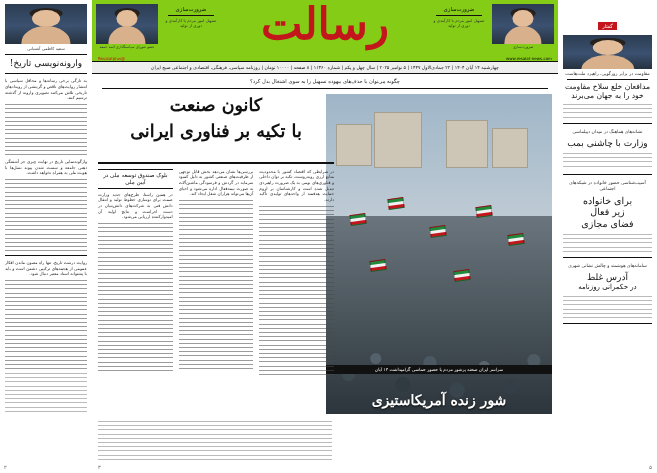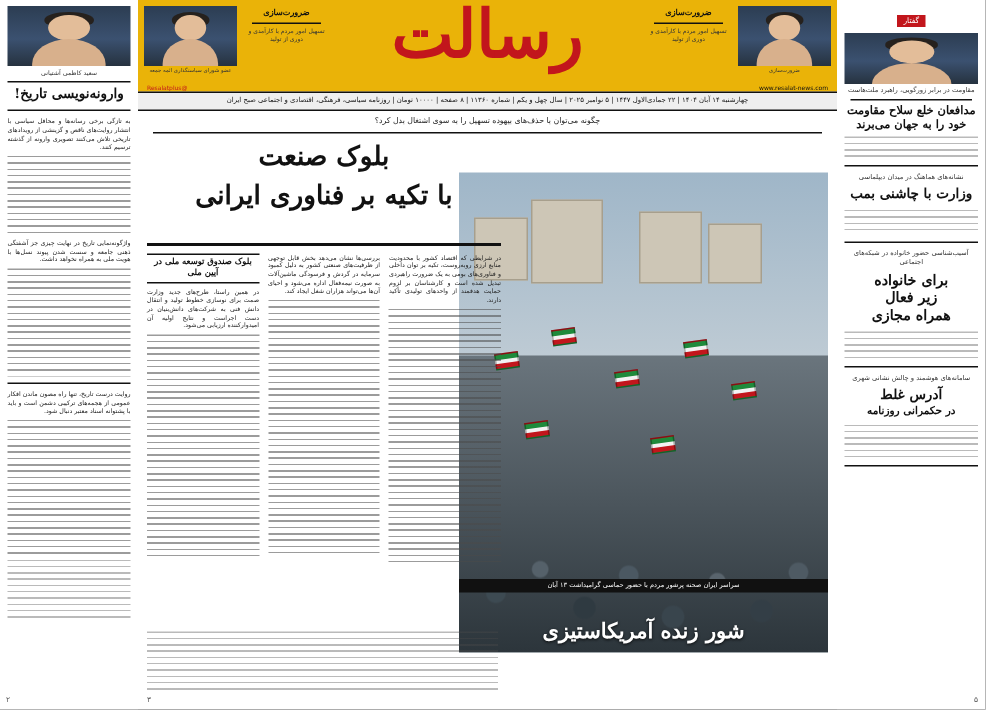--- a/index.html
+++ b/index.html
@@ -67,21 +67,21 @@
     background: linear-gradient(to bottom, #9fb6c8 0%, #c3ced6 45%, #8d9aa0 100%);
   }
 
   
   #masthead {
     position: absolute;
     top: 0;
     left: 92px;
     width: 466px;
     height: 74px;
-    background: #eab308;
+    background: #84cc16;
     box-sizing: border-box;
   }
   #masthead-title {
     position: absolute;
     top: 2px;
     left: 50%;
     transform: translateX(-50%);
     font-family: "DejaVu Serif", "Liberation Serif", serif;
     font-weight: bold;
     font-size: 44px;
@@ -93,21 +93,21 @@
 
   
   #right-rail {
     right: 0;
     width: 99px;
     background: #fff;
     border-right: none;
   }
   .headline {
     font-family: "DejaVu Serif", "Liberation Serif", serif;
-    font-weight: bold;
+    font-weight: normal;
     color: #111;
     text-align: center;
     line-height: 1.25;
   }
   .sub {
     font-size: 4.5px;
     color: #333;
     text-align: center;
     line-height: 1.3;
   }
@@ -302,21 +302,21 @@
     <div class="ticker" style="left:0;right:0;bottom:0;">چهارشنبه ۱۴ آبان ۱۴۰۴ | ۲۲ جمادی‌الاول ۱۴۴۷ | ۵ نوامبر ۲۰۲۵ | سال چهل و یکم | شماره ۱۱۳۶۰ | ۸ صفحه | ۱۰۰۰۰ تومان | روزنامه سیاسی، فرهنگی، اقتصادی و اجتماعی صبح ایران</div>
   </div>
 
   <div class="col" id="center" style="left:92px;width:466px;top:74px;bottom:0;">
 
     <div class="kicker" style="margin:4px 10px 3px;">چگونه می‌توان با حذف‌های بیهوده تسهیل را به سوی اشتغال بدل کرد؟</div>
     <div class="rule" style="margin:0 10px 5px;"></div>
 
     <div style="position:relative;height:330px;">
 
-      <div class="photo sky" style="position:absolute;right:6px;top:0;width:246px;height:320px;margin-top:21px;">
+      <div class="photo sky" style="position:absolute;right:6px;top:0;width:226px;height:320px;">
 
         <div class="building" style="left:10px;top:30px;width:34px;height:40px;"></div>
         <div class="building" style="left:48px;top:18px;width:46px;height:54px;"></div>
         <div class="building" style="left:120px;top:26px;width:40px;height:46px;"></div>
         <div class="building" style="left:166px;top:34px;width:34px;height:38px;"></div>
         <div class="crowd"></div>
         <div class="flagstripe" style="left:24px;top:120px;"></div>
         <div class="flagstripe" style="left:62px;top:104px;"></div>
         <div class="flagstripe" style="left:104px;top:132px;"></div>
         <div class="flagstripe" style="left:150px;top:112px;"></div>
@@ -325,21 +325,21 @@
         <div class="flagstripe" style="left:128px;top:176px;"></div>
 
         <div class="capbar" style="position:absolute;left:0;right:0;bottom:40px;">سراسر ایران صحنه پرشور مردم با حضور حماسی گرامیداشت ۱۳ آبان</div>
 
         <div style="position:absolute;left:0;right:0;bottom:6px;">
           <div class="white-on-dark-head">شور زنده آمریکا‌ستیزی</div>
         </div>
       </div>
 
       <div style="position:absolute;left:6px;top:0;width:236px;">
-        <div class="big-head" style="margin-bottom:2px;">بلوک صنعت</div>
+        <div class="big-head" style="margin-bottom:2px;">کانون صنعت</div>
         <div class="big-head" style="margin-bottom:18px;">با تکیه بر فناوری ایرانی</div>
         <div class="rule thick" style="margin:0 0 5px;"></div>
 
         <div style="display:flex;gap:6px;direction:rtl;">
           <div style="flex:1;">
             <div class="tinytext">در شرایطی که اقتصاد کشور با محدودیت منابع ارزی روبه‌روست، تکیه بر توان داخلی و فناوری‌های بومی به یک ضرورت راهبردی تبدیل شده است و کارشناسان بر لزوم حمایت هدفمند از واحدهای تولیدی تأکید دارند.</div>
             <div class="faux-lines" style="height:170px;margin-top:3px;"></div>
           </div>
           <div style="flex:1;">
             <div class="tinytext">بررسی‌ها نشان می‌دهد بخش قابل توجهی از ظرفیت‌های صنعتی کشور به دلیل کمبود سرمایه در گردش و فرسودگی ماشین‌آلات به صورت نیمه‌فعال اداره می‌شود و احیای آن‌ها می‌تواند هزاران شغل ایجاد کند.</div>
@@ -355,21 +355,21 @@
     </div>
 
     <div style="position:absolute;left:6px;right:226px;bottom:12px;">
       <div class="faux-lines light" style="height:40px;"></div>
     </div>
 
     <div class="page-num" style="left:6px;bottom:3px;">۳</div>
   </div>
 
   <div class="col" id="right-rail">
-    <div style="padding:0 5px;">
+    <div style="padding:13px 5px;">
 
       <div style="text-align:center;margin-bottom:3px;">
         <span class="label-red">گفتار</span>
       </div>
 
       <div>
         <div class="photo anchor-photo" style="height:34px;margin-bottom:2px;">
           <div class="hair"></div>
             <div class="head"></div>
         </div>
@@ -386,21 +386,21 @@
         <div class="headline red" style="font-size:9px;margin-top:3px;">وزارت با چاشنی بمب</div>
         <div class="faux-lines light" style="height:16px;margin-top:4px;"></div>
       </div>
 
       <div class="rule" style="margin:5px 0;"></div>
 
       <div>
         <div class="sub">آسیب‌شناسی حضور خانواده در شبکه‌های اجتماعی</div>
         <div class="headline red" style="font-size:9.5px;margin-top:3px;">برای خانواده</div>
         <div class="headline red" style="font-size:9.5px;">زیر فعال</div>
-        <div class="headline red" style="font-size:9.5px;">همراه مجازی</div>
+        <div class="headline red" style="font-size:9.5px;">فضای مجازی</div>
         <div class="faux-lines light" style="height:18px;margin-top:4px;"></div>
       </div>
 
       <div class="rule" style="margin:5px 0;"></div>
 
       <div>
         <div class="sub">سامانه‌های هوشمند و چالش نشانی شهری</div>
         <div class="headline red" style="font-size:9px;margin-top:3px;">آدرس غلط</div>
         <div class="headline" style="font-size:7px;">در حکمرانی روزنامه</div>
         <div class="faux-lines light" style="height:22px;margin-top:4px;"></div>

